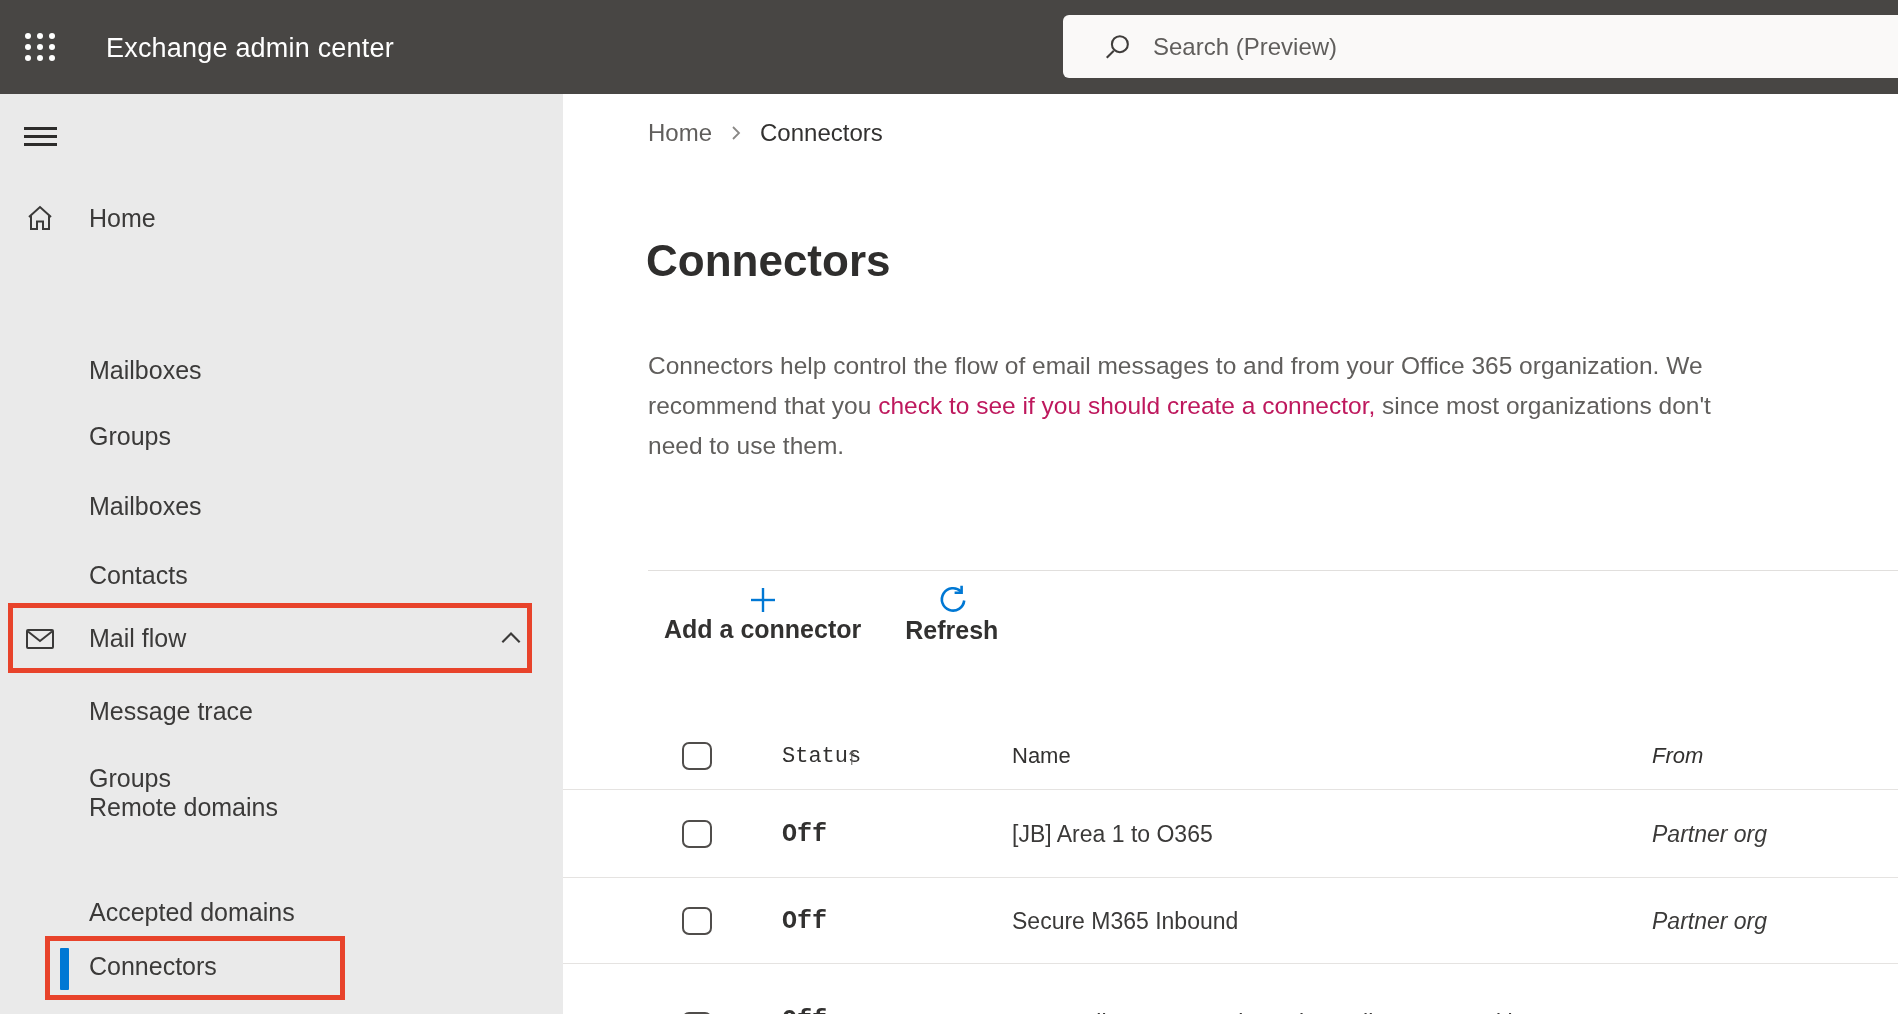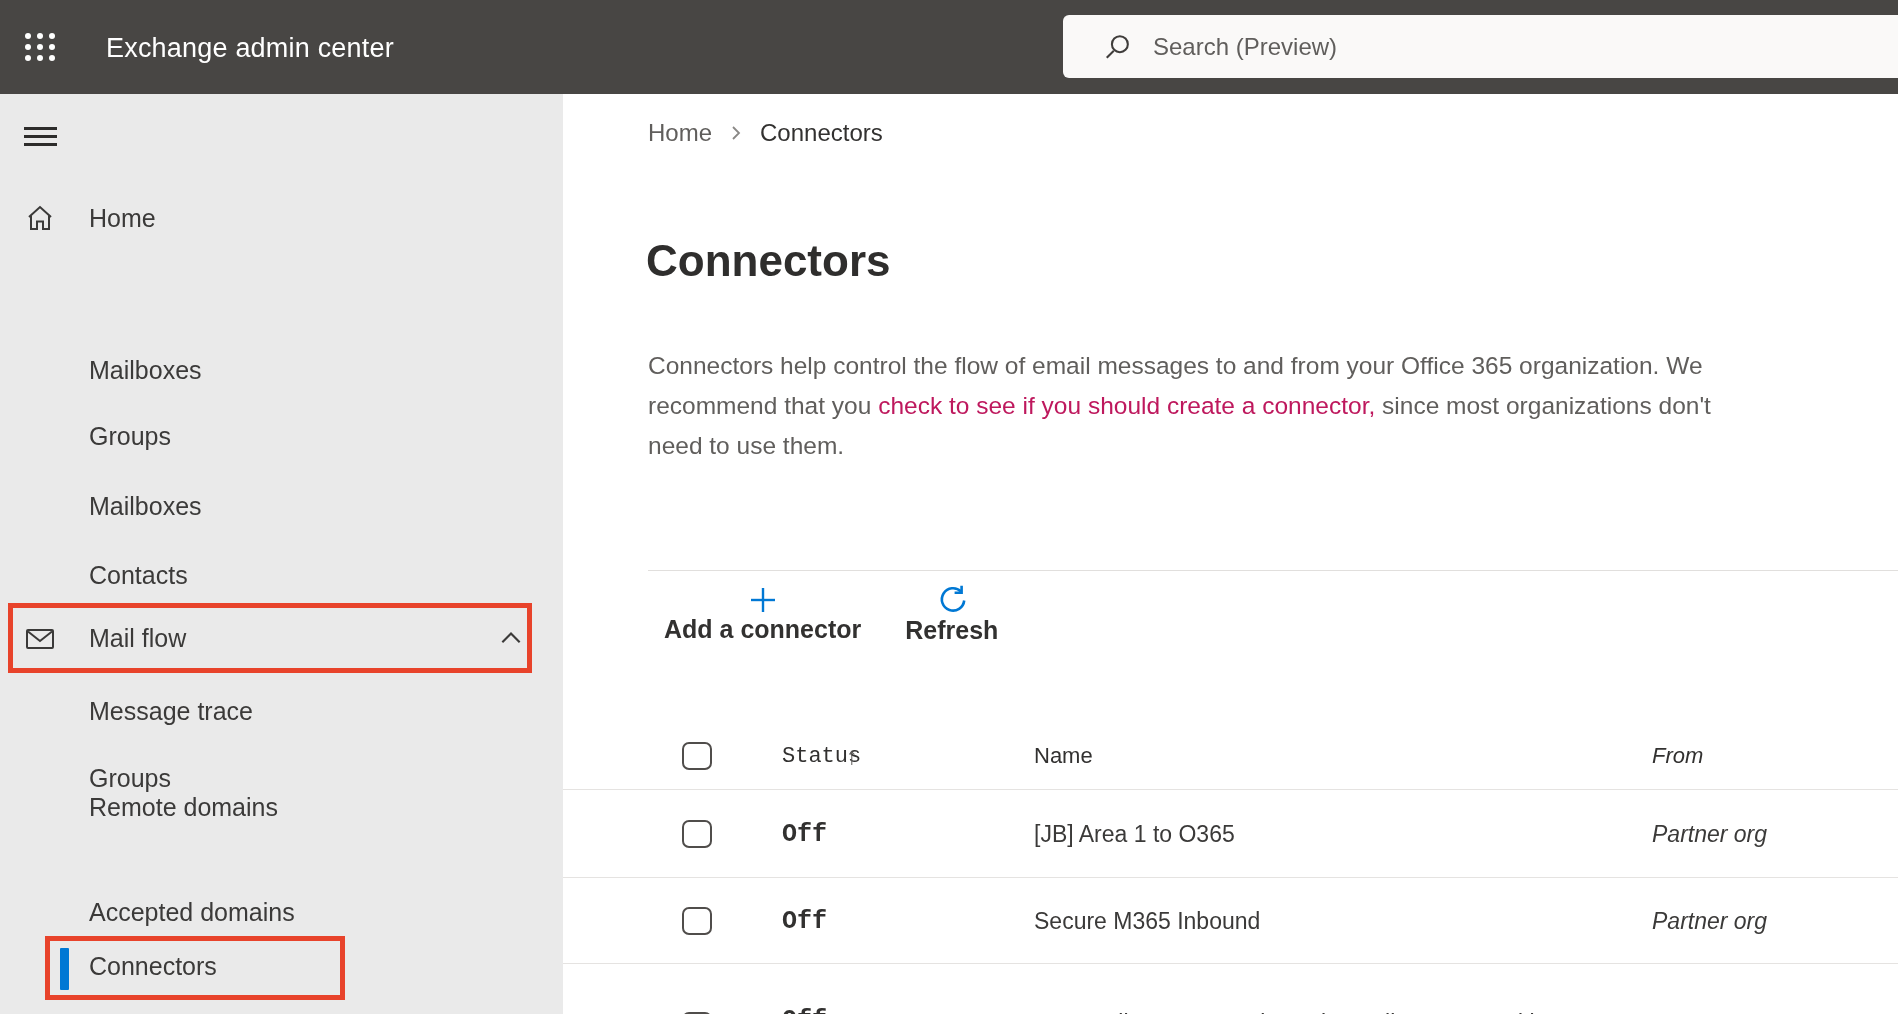--- a/index.html
+++ b/index.html
@@ -54,21 +54,21 @@
 
   .thead, .trow { position:absolute; left:0; right:0; }
   .thead { top:628px; height:68px; border-bottom:1px solid #e5e3e1; }
   .trow.r1 { top:696px; height:88px; border-bottom:1px solid #e5e3e1; }
   .trow.r2 { top:784px; height:86px; border-bottom:1px solid #e5e3e1; }
   .trow.r3 { top:870px; height:144px; }
   .cell { position:absolute; top:50%; transform:translateY(-50%); white-space:nowrap; }
   .cb { left:119px; width:30px; height:28px; border:2.5px solid #504d4b; border-radius:7px; background:#fff; cursor:pointer; }
   .col-status { left:219px; font-size:22px; color:#323130;font-family:Liberation Mono, monospace; }
   .col-sort { left:283px; font-size:24px; color:#605e5c; }
-  .col-name { left:449px; font-size:23px; color:#3b3a39;margin-left:22px; }
+  .col-name { left:449px; font-size:23px; color:#3b3a39; }
   .col-from { left:1089px; font-size:23px; color:#3b3a39;font-style:italic; }
   .trow .col-status { font-size:25px; font-weight:700; }
   .thead .col-name, .thead .col-from { font-size:22px; color:#323130; cursor:pointer; }
   .thead .col-status { cursor:pointer; }
   .trow { cursor:pointer;padding-left:44px; }
 </style>
 </head>
 <body>
 
 <div class="screen">

